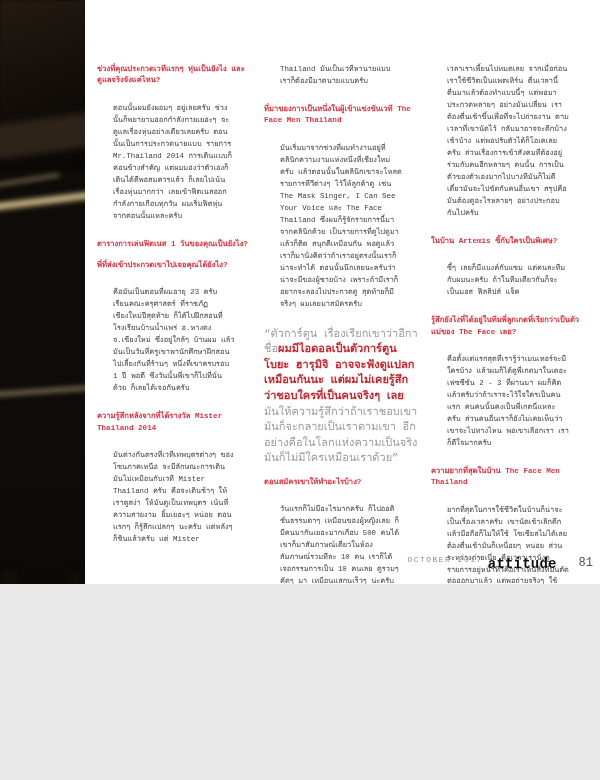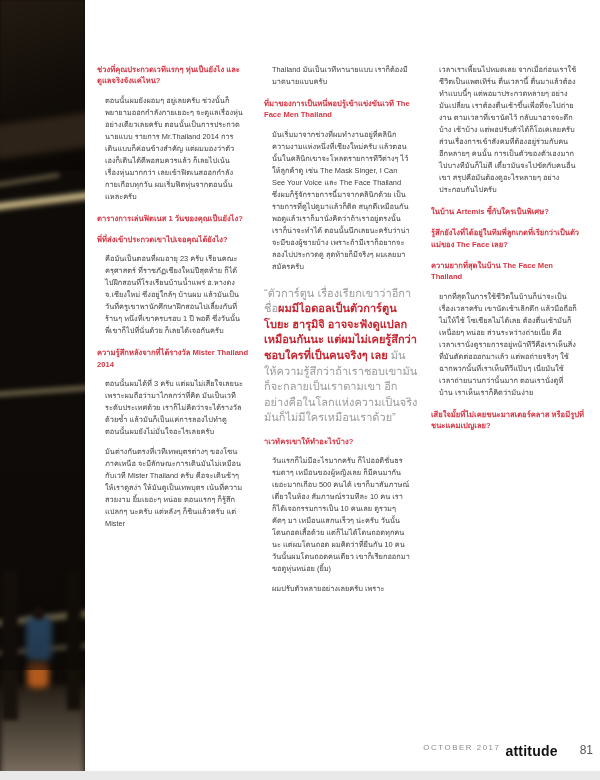--- a/index.html
+++ b/index.html
@@ -1,17 +1,17 @@
 <!DOCTYPE html>
 <html><head>
 <meta charset="utf-8">
 <style>
   html,body{margin:0;padding:0;background:#e9e9e9;}
-  .page{position:relative;width:600px;height:771px;background:#ffffff;overflow:hidden;
-        font-family:Liberation Sans, sans-serif;}
+  .page{position:relative;width:600px;height:584px;background:#ffffff;overflow:hidden;
+        font-family:Liberation Mono, monospace;}
   
   .photo{position:absolute;left:0;top:0;width:85px;height:780px;background:#0e0b08;overflow:hidden;}
   .photo .streak{position:absolute;background:linear-gradient(180deg,#5a4c33,#e6d7a4 45%,#cbb684 60%,#4a3d28);
         filter:blur(2.5px);border-radius:3px;}
   .photo .s1{left:-12px;top:196px;width:120px;height:9px;transform:rotate(-7deg);}
   .photo .s2{left:-10px;top:178px;width:70px;height:5px;transform:rotate(-9deg);opacity:.5;}
   .photo .s3{left:-12px;top:388px;width:115px;height:6px;transform:rotate(-4deg);opacity:.55;}
   .photo .s4{left:-12px;top:614px;width:120px;height:8px;transform:rotate(-6deg);opacity:.9;}
   .photo .s5{left:-12px;top:646px;width:120px;height:6px;transform:rotate(-5deg);opacity:.7;}
   .photo .ceil{position:absolute;left:0;top:0;width:100%;height:170px;
@@ -30,21 +30,21 @@
         border-radius:50%;filter:blur(2px);}
   .photo .shorts{position:absolute;left:27px;bottom:92px;width:22px;height:26px;background:#b05a1e;
         border-radius:6px;filter:blur(3px);}
   .photo .shadowmid{position:absolute;left:0;top:420px;width:100%;height:250px;
         background:linear-gradient(180deg,rgba(10,7,5,.0),rgba(10,7,5,.55));}
   
   .content{position:absolute;left:97px;top:64px;width:488px;display:flex;gap:13px;}
   .col{flex:1;min-width:0;}
   .q{color:#d63744;font-weight:bold;font-size:7.6px;line-height:1.5;margin:10px 0 2px 0;}
   .q.first{margin-top:0;}
-  .a{color:#3d3d3d;font-size:7.4px;line-height:1.62;margin:8px;}
+  .a{color:#3d3d3d;font-size:7.4px;line-height:1.62;margin:16px;}
   .cont{margin-top:0;}
   .quote{color:#9c9c9c;font-size:11px;line-height:1.42;margin:13px 0 10px 0;}
   .quote .hl{color:#c8242e;font-weight:bold;}
   .footer{position:absolute;right:7px;bottom:12px;display:flex;align-items:flex-start;}
   .footer .date{color:#8a8a8a;font-size:7.8px;letter-spacing:1.6px;}
   .footer .mag{color:#111;font-weight:bold;font-size:14px;margin-left:5px;letter-spacing:.2px;}
   .footer .pageno{color:#555;font-size:12px;margin-left:22px;}
 </style>
 </head>
 <body>
@@ -70,38 +70,39 @@
 
   <div class="content">
 
     <div class="col">
       <p class="q first">ช่วงที่คุณประกวดเวทีแรกๆ หุ่นเป็นยังไง และดูแลจริงจังแค่ไหน?</p>
       <p class="a">ตอนนั้นผมยังผอมๆ อยู่เลยครับ ช่วงนั้นก็พยายามออกกำลังกายเยอะๆ จะดูแลเรื่องหุ่นอย่างเดียวเลยครับ ตอนนั้นเป็นการประกวดนายแบบ รายการ Mr.Thailand 2014 การเดินแบบก็ค่อนข้างสำคัญ แต่ผมมองว่าตัวเองก็เดินได้ดีพอสมควรแล้ว ก็เลยไปเน้นเรื่องหุ่นมากกว่า เลยเข้าฟิตเนสออกกำลังกายเกือบทุกวัน ผมเริ่มฟิตหุ่นจากตอนนั้นแหละครับ</p>
       <p class="q">ตารางการเล่นฟิตเนส 1 วันของคุณเป็นยังไง?</p>
       <p class="q">พี่ที่ส่งเข้าประกวดเขาไปเจอคุณได้ยังไง?</p>
       <p class="a">คือมันเป็นตอนที่ผมอายุ 23 ครับ เรียนคณะครุศาสตร์ ที่ราชภัฏเชียงใหม่ปีสุดท้าย ก็ได้ไปฝึกสอนที่โรงเรียนบ้านน้ำแพร่ อ.หางดง จ.เชียงใหม่ ซึ่งอยู่ใกล้ๆ บ้านผม แล้วมันเป็นวันที่ครูเขาพานักศึกษาฝึกสอนไปเลี้ยงกันที่ร้านๆ หนึ่งที่เขาครบรอบ 1 ปี พอดี ซึ่งวันนั้นพี่เขาก็ไปที่นั่นด้วย ก็เลยได้เจอกันครับ</p>
       <p class="q">ความรู้สึกหลังจากที่ได้รางวัล Mister Thailand 2014</p>
-      <p class="a">ตอนนั้นผมได้ที่ 3 ครับ แต่ผมไม่เสียใจเลยนะ เพราะผมถือว่ามาไกลกว่าที่คิด มันเป็นเวทีระดับประเทศด้วย เราก็ไม่คิดว่าจะได้รางวัลด้วยซ้ำ แล้วมันก็เป็นแค่การลองไปทำดู ตอนนั้นผมยังไม่มั่นใจอะไรเลยครับ</p>
       <p class="a">มันต่างกันตรงที่เวทีเทพบุตรต่างๆ ของโซนภาคเหนือ จะมีลักษณะการเดินมันไม่เหมือนกับเวที Mister Thailand ครับ คือจะเดินช้าๆ ให้เราดูสง่า ให้มันดูเป็นเทพบุตร เน้นที่ความสวยงาม ยิ้มเยอะๆ หน่อย ตอนแรกๆ ก็รู้สึกแปลกๆ นะครับ แต่หลังๆ ก็ชินแล้วครับ แต่ Mister</p>
     </div>
 
     <div class="col">
       <p class="a cont">Thailand มันเป็นเวทีหานายแบบ เราก็ต้องมีมาดนายแบบครับ</p>
-      <p class="q">ที่มาของการเป็นหนึ่พอปรู้เข้าแข่งขันเวที The Face Men Thailand</p>
+      <p class="q">ที่มาของการเป็นหนึ่งในผู้เข้าแข่งขันเวที The Face Men Thailand</p>
       <p class="a">มันเริ่มมาจากช่วงที่ผมทำงานอยู่ที่คลินิกความงามแห่งหนึ่งที่เชียงใหม่ครับ แล้วตอนนั้นในคลินิกเขาจะโหลดรายการทีวีต่างๆ ไว้ให้ลูกค้าดู เช่น The Mask Singer, I Can See Your Voice และ The Face Thailand ซึ่งผมก็รู้จักรายการนี้มาจากคลินิกด้วย เป็นรายการที่ดูไปดูมาแล้วก็ติด สนุกดีเหมือนกัน พอดูแล้วเราก็มานั่งคิดว่าถ้าเราอยู่ตรงนั้นเราก็น่าจะทำได้ ตอนนั้นนึกเลยนะครับว่าน่าจะมีของผู้ชายบ้าง เพราะถ้ามีเราก็อยากจะลองไปประกวดดู สุดท้ายก็มีจริงๆ ผมเลยมาสมัครครับ</p>
       <p class="quote"><span>“ตัวการ์ตูน เรื่องเรียกเขาว่าอีกา ชื่อ</span><span class="hl">ผมมีไอดอลเป็นตัวการ์ตูน โบยะ ฮารุมิจิ อาจจะฟังดูแปลกเหมือนกันนะ แต่ผมไม่เคยรู้สึกว่าชอบใครที่เป็นคนจริงๆ เลย</span><span> มันให้ความรู้สึกว่าถ้าเราชอบเขามันก็จะกลายเป็นเราตามเขา อีกอย่างคือในโลกแห่งความเป็นจริงมันก็ไม่มีใครเหมือนเราด้วย”</span></p>
-      <p class="q">าเวทัครเขาให้ทำอะไรบ้าง?</p>
+      <p class="q">ตอนสมัครเขาให้ทำอะไรบ้าง?</p>
       <p class="a">วันแรกก็ไม่มีอะไรมากครับ ก็ไปออดิชั่นธรรมดาๆ เหมือนของผู้หญิงเลย ก็มีคนมากันเยอะมากเกือบ 500 คนได้ เขาก็มาสัมภาษณ์เดี่ยวในห้อง สัมภาษณ์รวมทีละ 10 คน เราก็ได้เจอกรรมการเป็น 10 คนเลย ดูรวมๆ คัดๆ มา เหมือนแสกนเร็วๆ น่ะครับ วันนั้นโดนถอดเสื้อด้วย แต่ก็ไม่ได้โดนถอดทุกคนนะ แต่ผมโดนถอด ผมคิดว่าที่ยืนกัน 10 คนวันนั้นผมโดนถอดคนเดียว เขาก็เรียกออกมา ขอดูหุ่นหน่อย (ยิ้ม)</p>
       <p class="a">ผมปรับตัวหลายอย่างเลยครับ เพราะ</p>
     </div>
 
     <div class="col">
       <p class="a cont">เวลาเราเพี้ยนไปหมดเลย จากเมื่อก่อนเราใช้ชีวิตเป็นแพตเทิร์น ตื่นเวลานี้ ตื่นมาแล้วต้องทำแบบนี้ๆ แต่พอมาประกวดหลายๆ อย่างมันเปลี่ยน เราต้องตื่นเช้าขึ้นเพื่อที่จะไปถ่ายงาน ตามเวลาที่เขานัดไว้ กลับมาอาจจะดึกบ้าง เช้าบ้าง แต่พอปรับตัวได้ก็โอเคเลยครับ ส่วนเรื่องการเข้าสังคมที่ต้องอยู่ร่วมกับคนอีกหลายๆ คนนั้น การเป็นตัวของตัวเองมากไปบางทีมันก็ไม่ดี เดี๋ยวมันจะไปขัดกับคนอื่นเขา สรุปคือมันต้องดูอะไรหลายๆ อย่างประกอบกันไปครับ</p>
       <p class="q">ในบ้าน Artemis ซี้กับใครเป็นพิเศษ?</p>
+      <p class="a">ซี้ๆ เลยก็มีแบงค์กับแซม แต่คนละทีมกับผมนะครับ ถ้าในทีมเดียวกันก็จะเป็นมอส ฟิลลิปส์ แจ็ค</p>
       <p class="q">รู้สึกยังไงที่ได้อยู่ในทีมพี่ลูกเกดที่เรียกว่าเป็นตัวแม่ของ The Face เลย?</p>
+      <p class="a">คือตั้งแต่แรกสุดที่เรารู้ว่าเมนเทอร์จะมีใครบ้าง แล้วผมก็ได้ดูพี่เกดมาในเดอะเฟซซีซั่น 2 - 3 ที่ผ่านมา ผมก็คิดแล้วครับว่าถ้าเราจะไว้ใจใครเป็นคนแรก คนคนนั้นคงเป็นพี่เกดนี่แหละครับ ส่วนคนอื่นเราก็ยังไม่เคยเห็นว่าเขาจะไปทางไหน พอเขาเลือกเรา เราก็ดีใจมากครับ</p>
       <p class="q">ความยากที่สุดในบ้าน The Face Men Thailand</p>
       <p class="a">ยากที่สุดในการใช้ชีวิตในบ้านก็น่าจะเป็นเรื่องเวลาครับ เขานัดเช้าเลิกดึก แล้วมือถือก็ไม่ให้ใช้ โซเชียลไม่ได้เลย ต้องตื่นเช้ามันก็เหนื่อยๆ หน่อย ส่วนระหว่างถ่ายเนี่ย คือเวลาเรานั่งดูรายการอยู่หน้าทีวีคือเราเห็นสิ่งที่มันตัดต่อออกมาแล้ว แต่พอถ่ายจริงๆ ใช้ฉากพวกนั้นที่เราเห็นทีวีแป๊บๆ เนี่ยมันใช้เวลาถ่ายนานกว่านั้นมาก ตอนเรานั่งดูที่บ้าน เราเห็นเราก็คิดว่ามันง่าย</p>
       <p class="q">เสียใจมั้ยที่ไม่เคยชนะมาสเตอร์คลาส หรือมีรูปที่ชนะแคมเปญเลย?</p>
     </div>
 
   </div>
 
   <div class="footer">
     <span class="date">OCTOBER 2017</span>
     <span class="mag">attitude</span>

